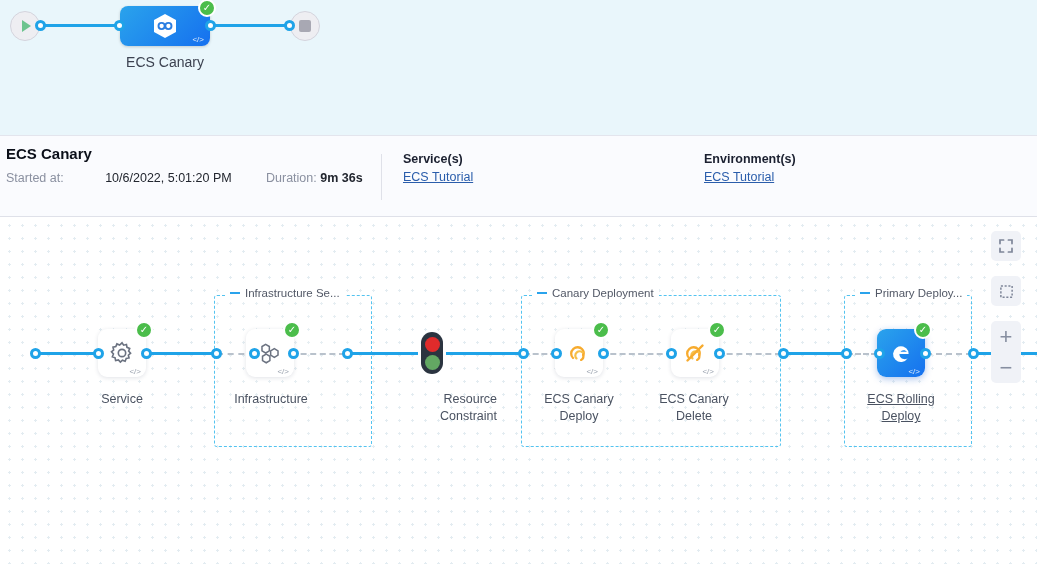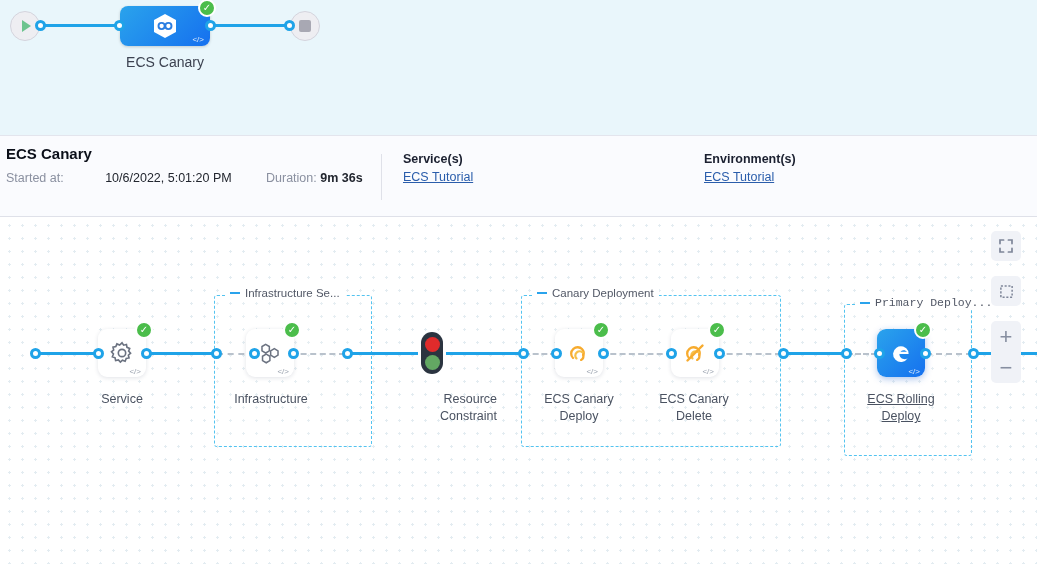--- a/index.html
+++ b/index.html
@@ -250,21 +250,21 @@
     </span>
   </div>
 
   <div class="group" style="left:521px; top:78px; width:260px; height:152px;">
     <span class="group-label">
       <i class="collapse-dash"></i>
       <span>Canary Deployment</span>
     </span>
   </div>
 
-  <div class="group" style="left:844px; top:87px; width:128px; height:152px;font-family:Liberation Mono, monospace;">
+  <div class="group" style="left:844px; top:78px; width:128px; height:152px;">
     <span class="group-label">
       <i class="collapse-dash"></i>
       <span>Primary Deploy...</span>
     </span>
   </div>
 
   <div class="edge" style="left:33px; top:135px; width:68px;"></div>
   <div class="edge" style="left:147px; top:135px; width:70px;"></div>
   <div class="edge dashed" style="left:217px; top:136px; width:38px;"></div>
   <div class="edge dashed" style="left:291px; top:136px; width:54px;"></div>

